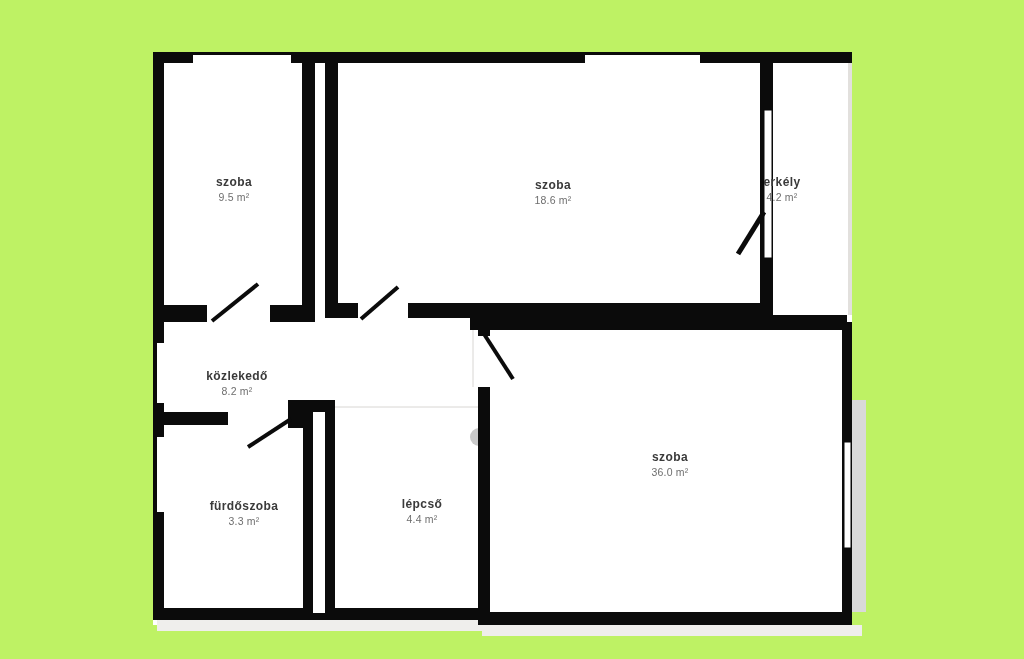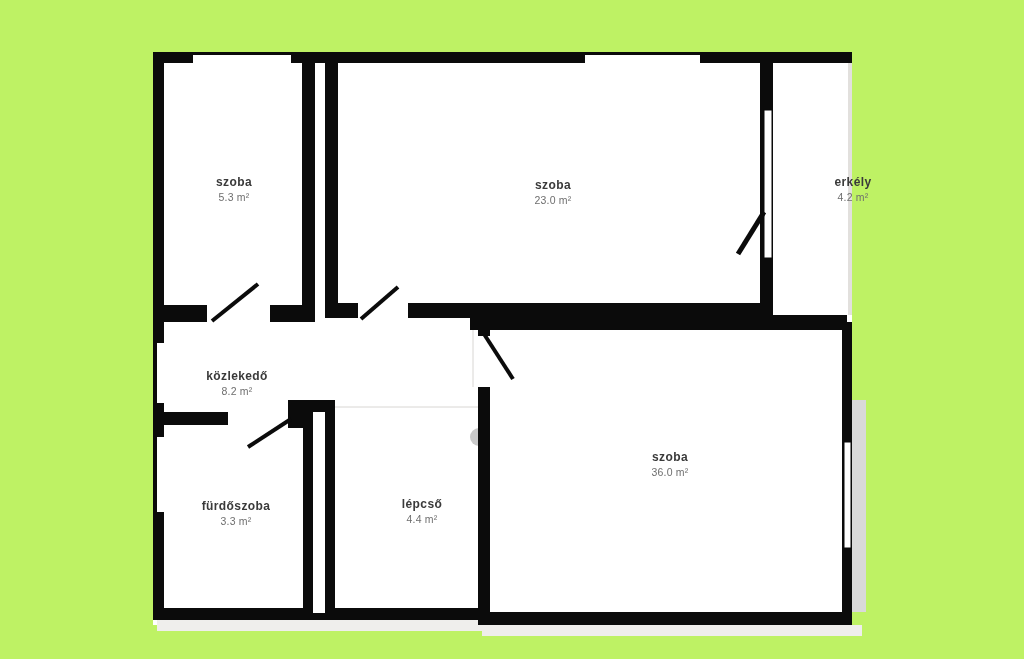--- a/index.html
+++ b/index.html
@@ -98,39 +98,39 @@
       <line x1="212" y1="321" x2="258" y2="284"></line>
       <line x1="361" y1="319" x2="398" y2="287"></line>
       <line x1="738" y1="254" x2="764" y2="212" stroke-width="5"></line>
       <line x1="248" y1="447" x2="291" y2="419"></line>
       <line x1="484" y1="334" x2="513" y2="379"></line>
     </g>
   </svg>
 
   <div class="room-label" style="left:234px;top:176px">
     <div class="room-name">szoba</div>
-    <div class="room-area">5.3 m²</div>
+    <div class="room-area">9.5 m²</div>
   </div>
 
   <div class="room-label" style="left:553px;top:179px">
     <div class="room-name">szoba</div>
-    <div class="room-area">23.0 m²</div>
+    <div class="room-area">18.6 m²</div>
   </div>
 
-  <div class="room-label" style="left:853px;top:176px">
+  <div class="room-label" style="left:782px;top:176px">
     <div class="room-name">erkély</div>
     <div class="room-area">4.2 m²</div>
   </div>
 
   <div class="room-label" style="left:237px;top:370px">
     <div class="room-name">közlekedő</div>
     <div class="room-area">8.2 m²</div>
   </div>
 
-  <div class="room-label" style="left:236px;top:500px">
+  <div class="room-label" style="left:244px;top:500px">
     <div class="room-name">fürdőszoba</div>
     <div class="room-area">3.3 m²</div>
   </div>
 
   <div class="room-label" style="left:422px;top:498px">
     <div class="room-name">lépcső</div>
     <div class="room-area">4.4 m²</div>
   </div>
 
   <div class="room-label" style="left:670px;top:451px">

